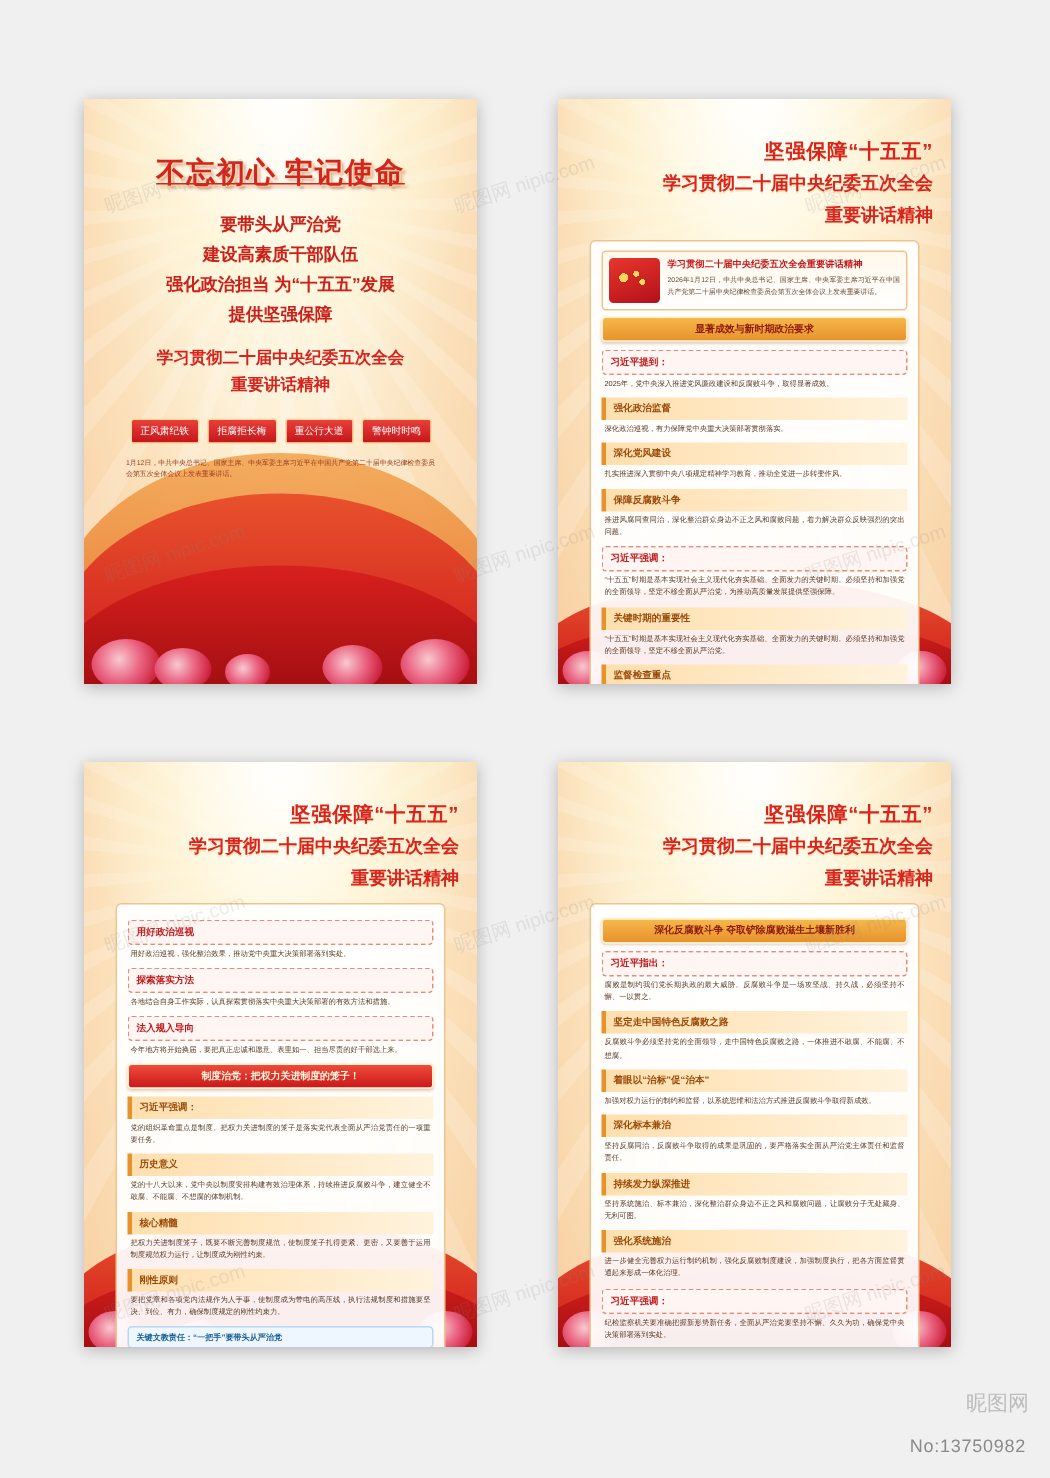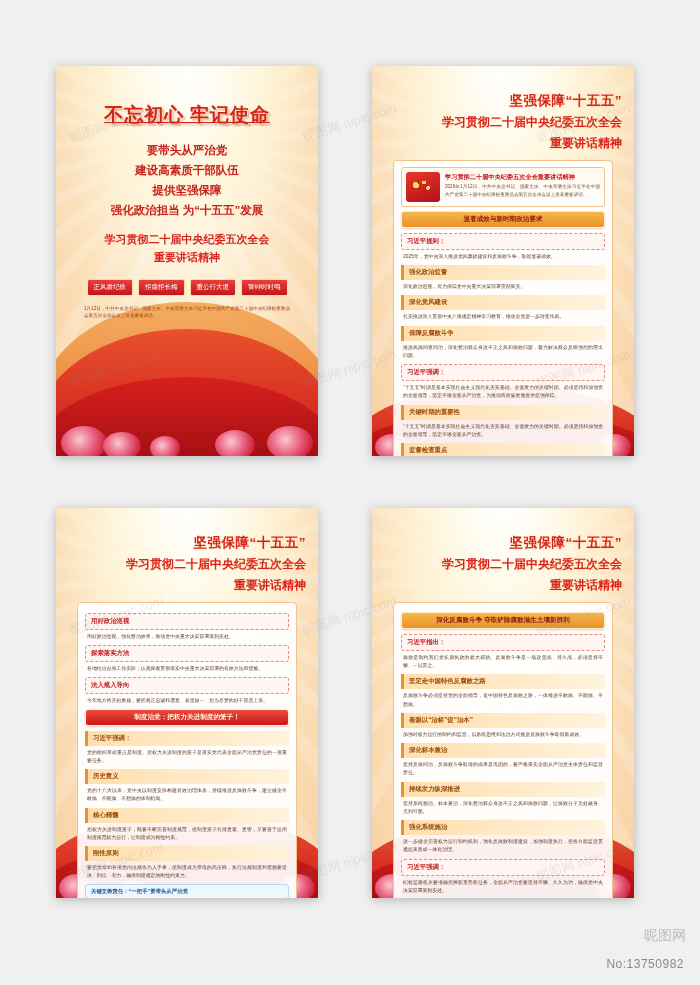--- a/index.html
+++ b/index.html
@@ -230,22 +230,22 @@
       <div class="peony" style="right:24%; width:40px;height:30px"></div>
       <div class="peony" style="right:2%"></div>
     </div>
 
     <div class="inner">
       <div class="p1-title">不忘初心 牢记使命</div>
 
       <div class="p1-sub">
         <div>要带头从严治党</div>
         <div>建设高素质干部队伍</div>
+        <div>强化政治担当  为“十五五”发展</div>
         <div>提供坚强保障</div>
-        <div>强化政治担当  为“十五五”发展</div>
       </div>
 
       <div class="p1-sub2">
         <div>学习贯彻二十届中央纪委五次全会</div>
         <div>重要讲话精神</div>
       </div>
 
       <div class="p1-tags">
         <span>正风肃纪铁</span>
         <span>拒腐拒长梅</span>

